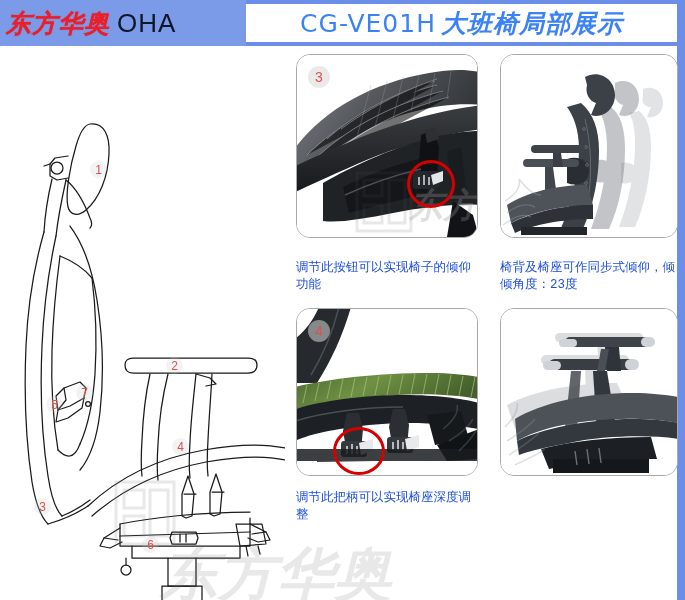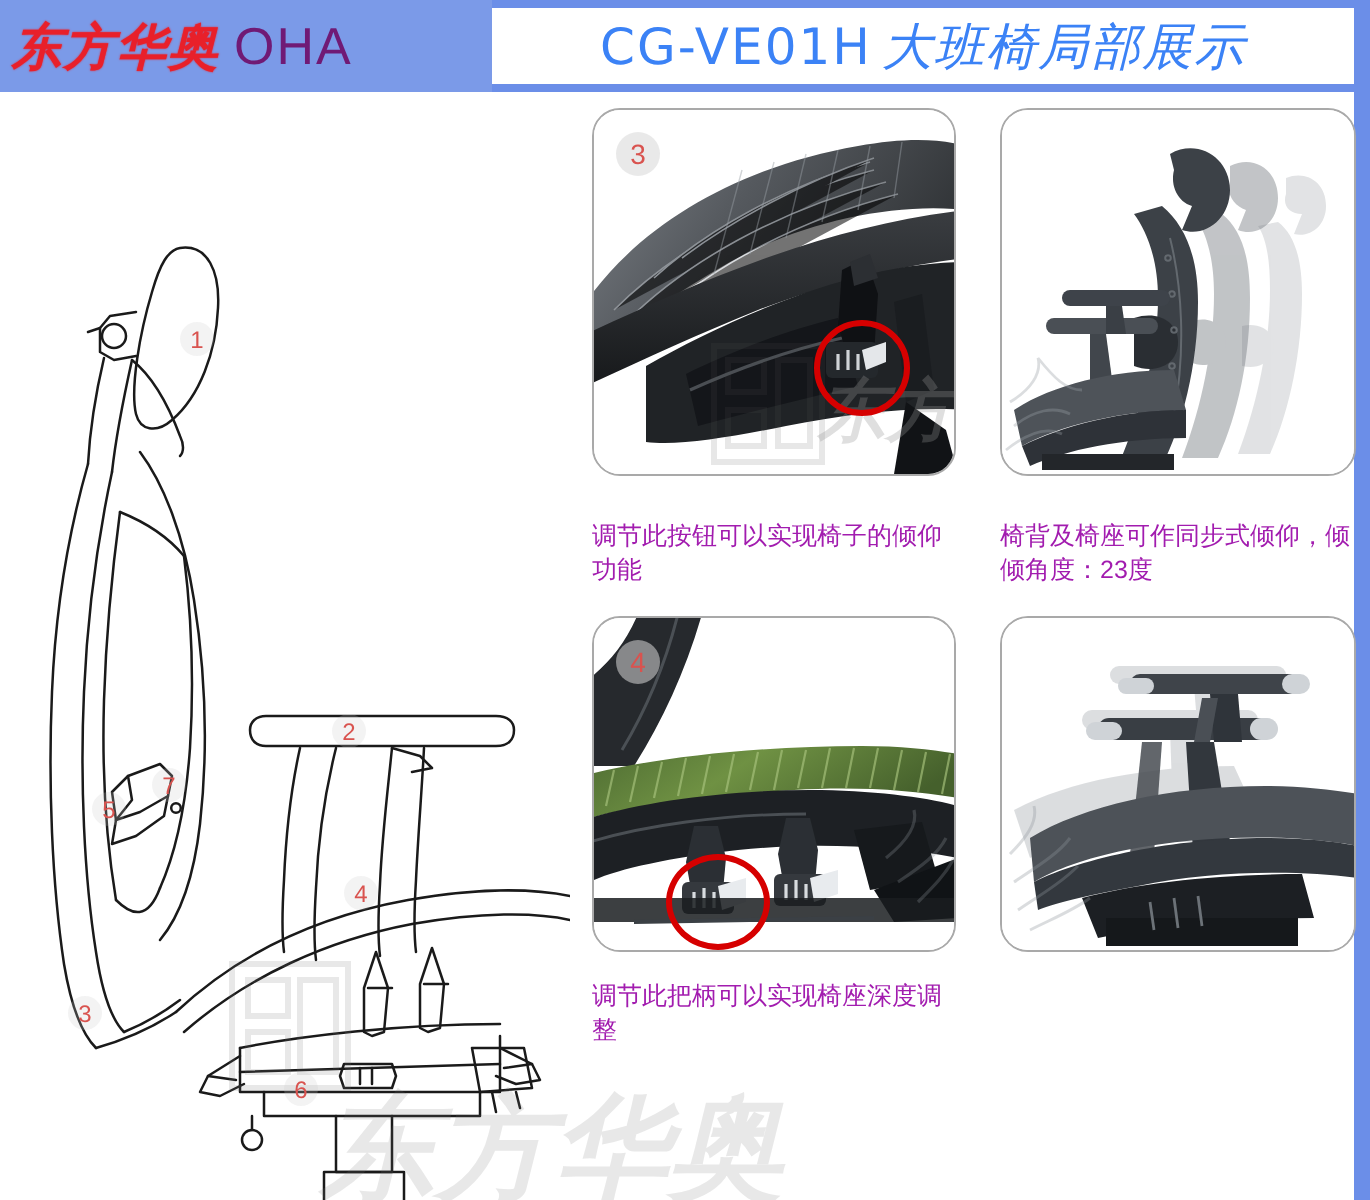--- a/index.html
+++ b/index.html
@@ -13,45 +13,45 @@
 
   
   .header{position:absolute;left:0;top:0;width:685px;height:46px;}
   .header-bluebar{position:absolute;left:0;top:0;width:685px;height:46px;
     background:#6b8ee8;}
   .header-logo{position:absolute;left:0;top:0;width:246px;height:46px;
     background:#7b9ae8;display:flex;align-items:center;padding-left:6px;box-sizing:border-box;}
   .logo-cn{font-family:"DejaVu Sans",sans-serif;font-size:25px;color:#e8202a;
     font-weight:bold;font-style:italic;letter-spacing:1px;line-height:1;
     text-shadow:0 0 1px #e8202a;}
-  .logo-en{font-size:26px;color:#701a75;letter-spacing:1px;margin-left:7px;font-weight:400;}
+  .logo-en{font-size:26px;color:#0f172a;letter-spacing:1px;margin-left:7px;font-weight:400;}
   .header-title{position:absolute;left:246px;top:4px;width:431px;height:38px;
     background:#ffffff;display:flex;align-items:center;justify-content:center;}
   .title-text{color:#3b82f6;font-size:25px;font-family:"DejaVu Sans",sans-serif;
     letter-spacing:1px;white-space:nowrap;}
-  .title-cn{font-style:italic;font-weight:normal;margin-left:5px;}
+  .title-cn{font-style:italic;font-weight:bold;margin-left:5px;}
   .edge-right{position:absolute;right:0;top:0;width:8px;height:600px;background:#6b8ee8;}
 
   
   .diagram{position:absolute;left:0;top:46px;width:285px;height:554px;background:#fff;}
   .diagram svg{display:block;}
   .callout-bg{position:absolute;width:17px;height:17px;border-radius:50%;
     background:rgba(200,200,200,.22);display:flex;align-items:center;justify-content:center;
     font-size:12px;color:#d9534f;}
 
   
   .panel{position:absolute;box-sizing:border-box;border:1px solid #a9a9a9;
     border-radius:14px;overflow:hidden;background:#fff;}
   .panel-inner{position:absolute;inset:0;}
   .badge{position:absolute;left:11px;top:11px;width:22px;height:22px;border-radius:50%;
     background:rgba(215,215,215,.55);color:#d9534f;font-size:14px;
     display:flex;align-items:center;justify-content:center;z-index:8;}
   .redcircle{position:absolute;border:3px solid #d60000;border-radius:50%;z-index:7;}
-  .caption{position:absolute;font-size:12.5px;line-height:17px;color:#a21caf;
-    font-family:Liberation Sans, sans-serif;}
+  .caption{position:absolute;font-size:12.5px;line-height:17px;color:#1d4ed8;
+    font-family:Liberation Mono, monospace;}
 
   
   .ph{position:absolute;}
   .wm{position:absolute;color:rgba(120,120,120,.17);font-size:38px;
     font-family:"DejaVu Sans",sans-serif;font-style:italic;font-weight:bold;
     pointer-events:none;user-select:none;white-space:nowrap;}
 </style>
 </head>
 <body>
 

